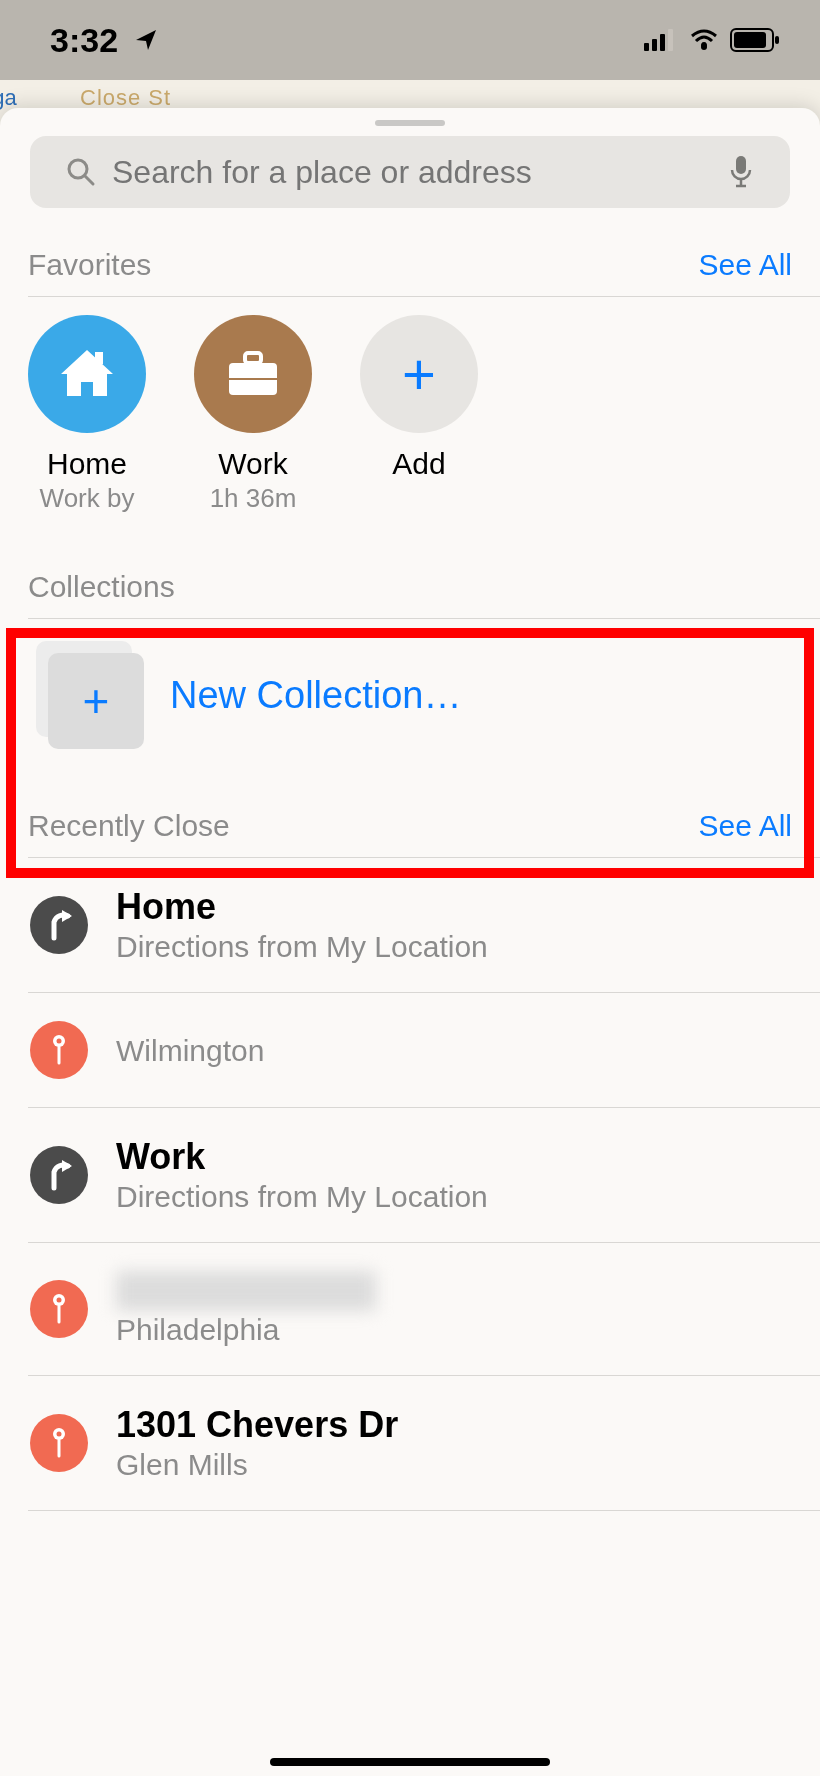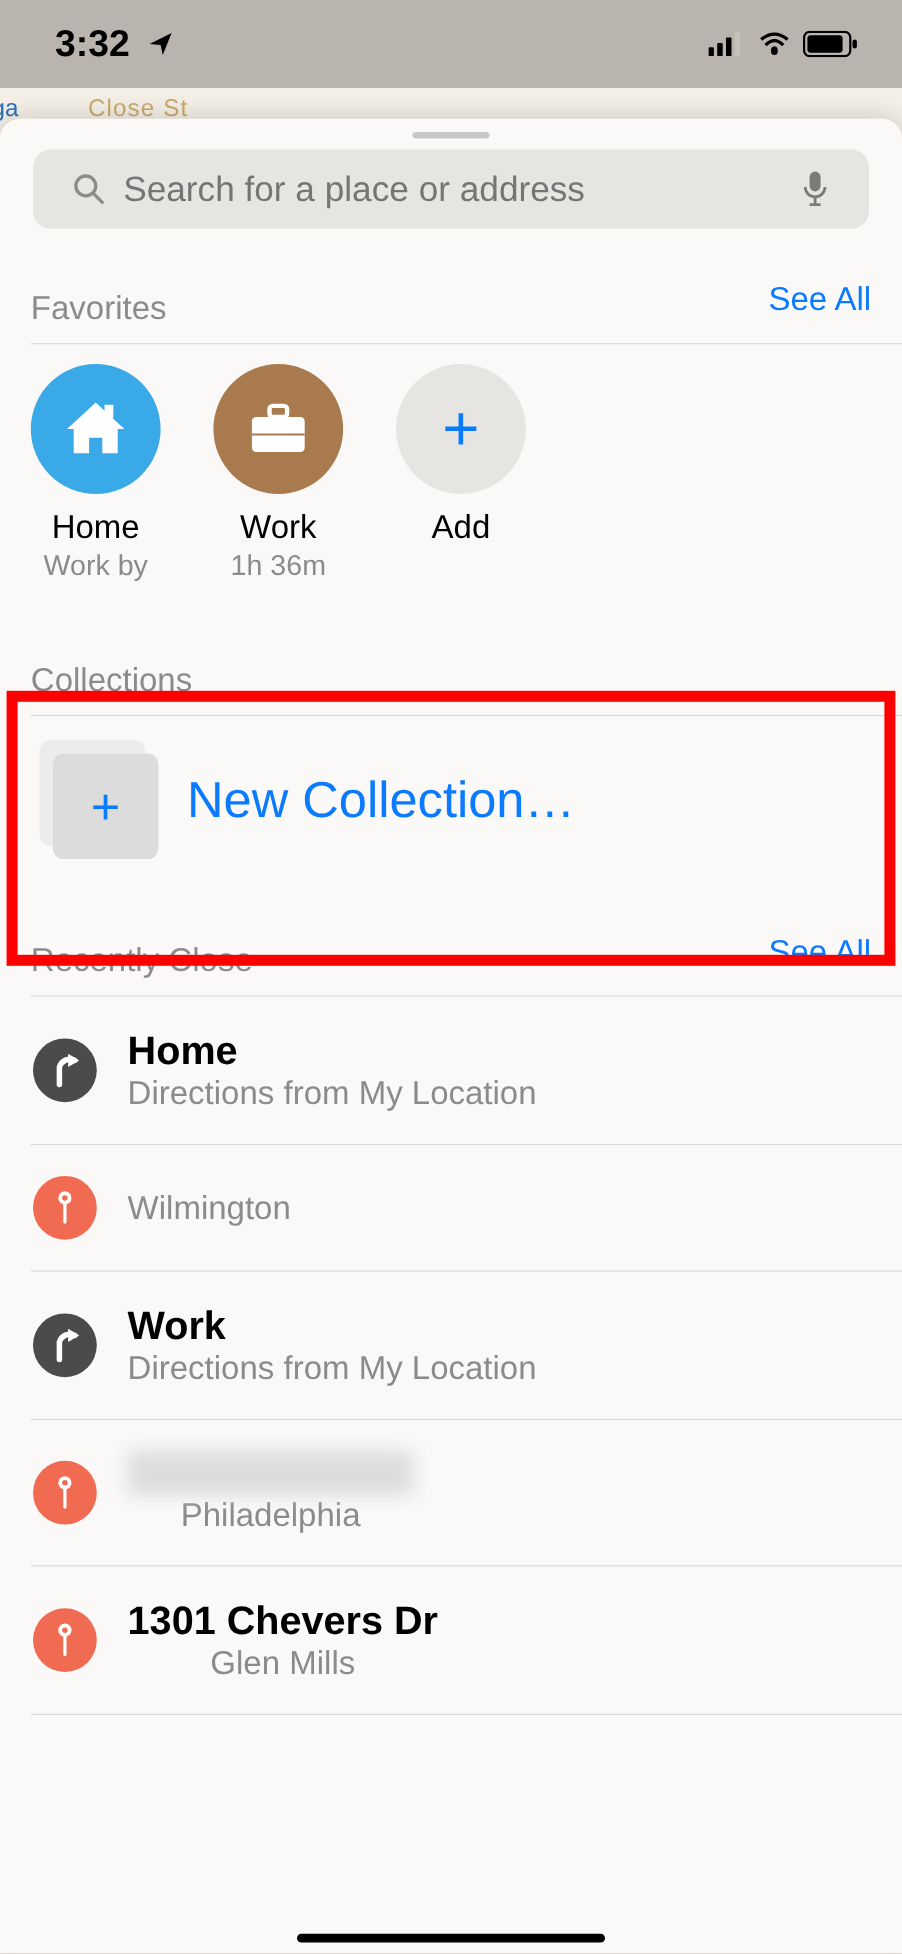--- a/index.html
+++ b/index.html
@@ -7,47 +7,47 @@
   .map-label{position:absolute;top:85px;left:80px;color:#caa96b;font-size:22px;letter-spacing:1px;}
   .map-label2{position:absolute;top:85px;left:-20px;color:#2f6fb7;font-size:22px;}
   .status-bar{position:relative;height:80px;display:flex;align-items:center;justify-content:space-between;padding:0 40px 0 50px;background:#b9b5ae;}
   .time{font-size:34px;font-weight:600;color:#000;display:flex;align-items:center;gap:16px;}
   .status-right{display:flex;align-items:center;gap:10px;}
   .sheet{position:absolute;top:108px;left:0;right:0;bottom:0;background:#fbf9f7;border-radius:18px 18px 0 0;box-shadow:0 -2px 20px rgba(0,0,0,.15);}
   .grabber{width:70px;height:6px;background:#c9c8c6;border-radius:3px;margin:12px auto 10px;}
   .search{margin:10px 30px 0;background:#e7e5e2;border-radius:16px;height:72px;display:flex;align-items:center;padding:0 36px;gap:14px;}
   .search input{flex:1;border:0;background:transparent;font-size:32px;color:#8c8b88;outline:none;}
   .section-header{display:flex;align-items:center;justify-content:space-between;padding:40px 28px 14px 28px;}
-  .section-title{font-size:30px;color:#8b8b8b;margin-top:16px;}
+  .section-title{font-size:30px;color:#8b8b8b;}
   .see-all{font-size:30px;color:#0a7bff;}
   .hr{height:1px;background:#d9d7d4;margin-left:28px;}
   .favorites-row{display:flex;gap:48px;padding:18px 28px 8px;}
   .fav{display:flex;flex-direction:column;align-items:center;width:118px;}
   .circle{width:118px;height:118px;border-radius:50%;display:flex;align-items:center;justify-content:center;}
   .c-blue{background:#3aa9e8;}
   .c-brown{background:#a97a4e;}
   .c-grey{background:#e7e5e2;}
   .fav-label{font-size:30px;color:#000;margin-top:14px;}
   .fav-sub{font-size:26px;color:#8b8b8b;margin-top:2px;}
   .plus-blue{font-size:58px;color:#0a7bff;font-weight:300;line-height:1;}
   .highlight-box{position:absolute;top:520px;left:6px;right:6px;height:250px;border:10px solid #ff0000;box-sizing:border-box;pointer-events:none;}
   .new-collection{display:flex;align-items:center;gap:26px;padding:22px 28px 26px 36px;}
   .stack-icon{position:relative;width:108px;height:108px;}
   .stack-back{position:absolute;top:0;left:0;width:96px;height:96px;border-radius:10px;background:#ececec;}
   .stack-front{position:absolute;top:12px;left:12px;width:96px;height:96px;border-radius:10px;background:#dcdcdc;display:flex;align-items:center;justify-content:center;}
   .stack-front .plus{font-size:46px;color:#0a7bff;font-weight:300;}
-  .new-collection-label{font-size:46px;color:#0a7bff;}
+  .new-collection-label{font-size:38px;color:#0a7bff;}
   .recent-list{}
   .recent-item{display:flex;align-items:center;gap:28px;padding:28px 24px 28px 30px;}
   .ri-icon{width:58px;height:58px;border-radius:50%;flex:0 0 58px;display:flex;align-items:center;justify-content:center;}
   .ri-dark{background:#4b4b4b;}
   .ri-red{background:#f16a52;}
   .ri-text{display:flex;flex-direction:column;}
   .ri-title{font-size:36px;font-weight:700;color:#000;}
-  .ri-sub{font-size:30px;color:#8b8b8b;margin-top:2px;text-align:center;}
+  .ri-sub{font-size:30px;color:#8b8b8b;margin-top:2px;}
   .blur{filter:blur(8px);background:#dcdcdc;color:transparent;border-radius:4px;width:260px;height:40px;}
   .home-indicator{position:absolute;bottom:10px;left:50%;transform:translateX(-50%);width:280px;height:8px;background:#000;border-radius:4px;}
   svg{display:block;}
 </style>
 </head>
 <body>
 
 <div class="map-bg">
   <div class="map-label2">oga</div>
   <div class="map-label">Close St</div>

